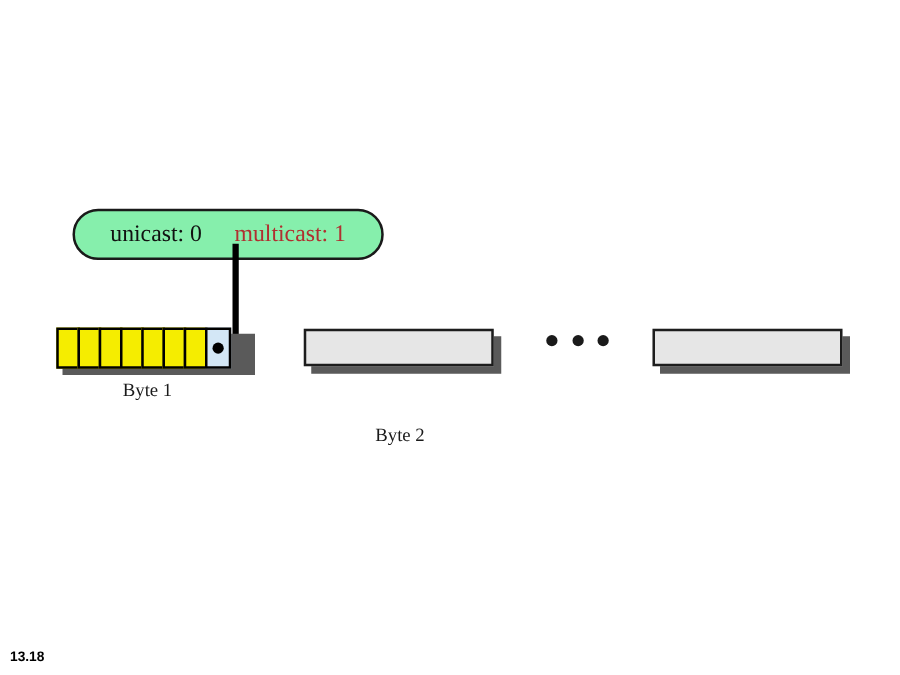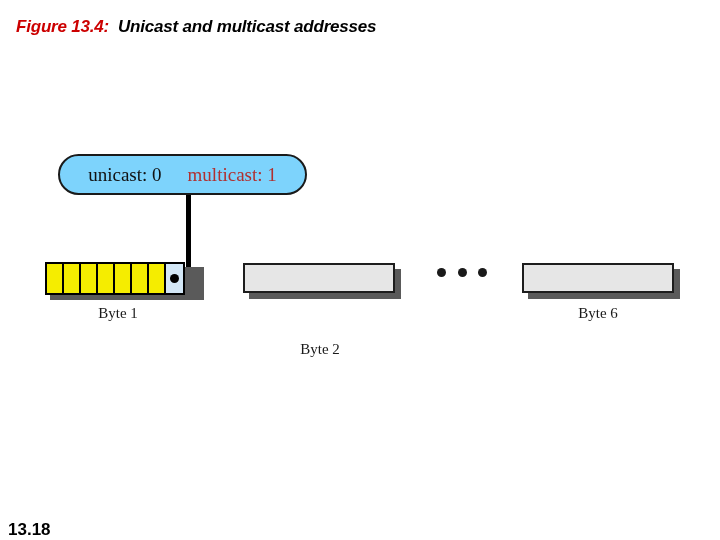--- a/index.html
+++ b/index.html
@@ -33,27 +33,27 @@
   }
   #figure-title .fig-caption {
     color: #000000;
     margin-left: 9px;
   }
 
   
   #legend-box {
     position: absolute;
     left: 58px;
-    top: 154px;
+    top: 167px;
     width: 249px;
     height: 41px;
     box-sizing: border-box;
     border: 2px solid #1a1a1a;
     border-radius: 21px;
-    background: #7dd3fc;
+    background: #86efac;
     display: flex;
     align-items: center;
     justify-content: center;
   }
   #legend-box .legend-text {
     font-family: "Liberation Serif", serif;
     font-size: 19px;
     line-height: 1;
     white-space: nowrap;
   }
@@ -171,33 +171,30 @@
   #byte1-caption { left: 38px; }
   #byte2-caption { left: 240px; margin-top: 36px; }
   #byte6-caption { left: 518px; }
 
   
   #slide-number {
     position: absolute;
     left: 8px;
     top: 520px;
     font-family: "Liberation Sans", sans-serif;
-    font-size: 17px;
+    font-size: 11px;
     font-weight: bold;
     color: #000000;
   }
 </style>
 </head>
 <body>
 
 <div id="page">
 
-  <div id="figure-title">
-    <span class="fig-label">Figure 13.4:</span><span class="fig-caption">Unicast and multicast addresses</span>
-  </div>
 
   <div id="legend-box">
     <span class="legend-text unicast-text">unicast: 0</span>
     <span class="legend-text multicast-text">multicast: 1</span>
   </div>
 
   <div id="connector-line"></div>
 
   <div id="byte1-group">
     <div id="byte1-shadow"></div>
@@ -226,17 +223,16 @@
     <span class="ell-dot"></span>
   </div>
 
   <div class="byte-box-group" id="byte6-group">
     <div class="byte-box-shadow"></div>
     <div class="byte-box"></div>
   </div>
 
   <div class="byte-caption" id="byte1-caption">Byte 1</div>
   <div class="byte-caption" id="byte2-caption">Byte 2</div>
-  <div class="byte-caption" id="byte6-caption">Byte 6</div>
 
   <div id="slide-number">13.18</div>
 
 </div>
 
 </body></html>

